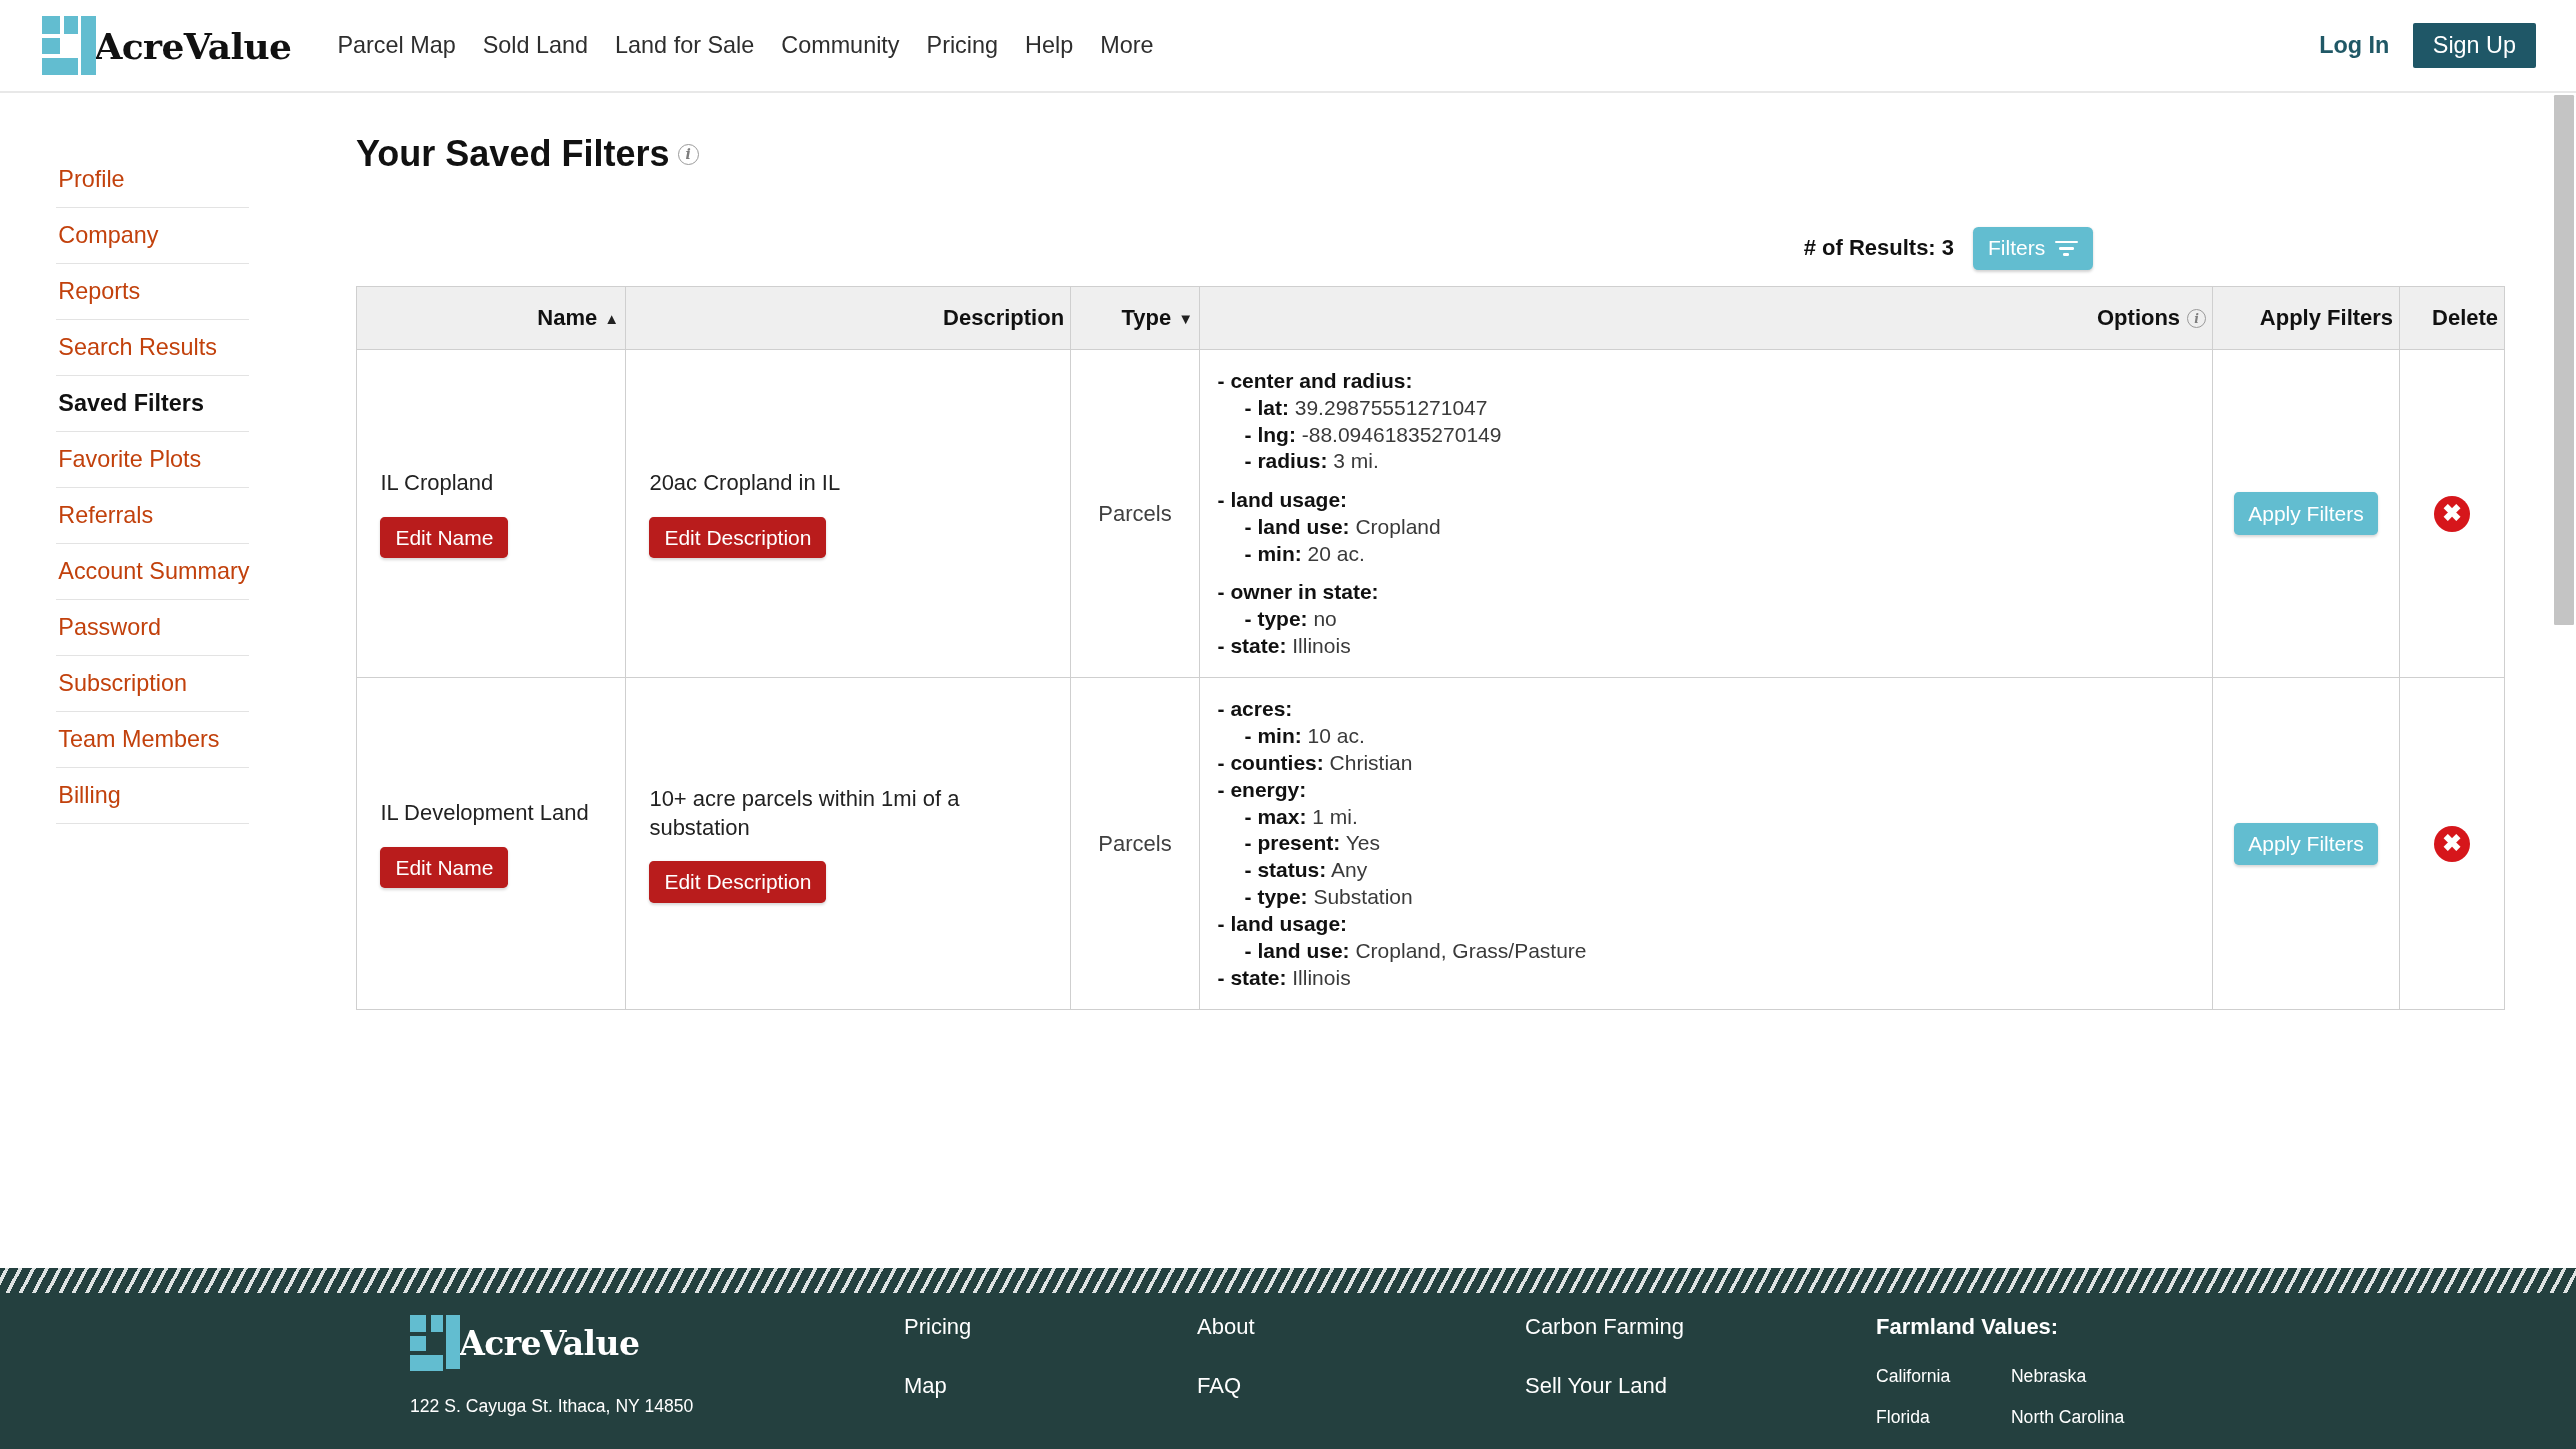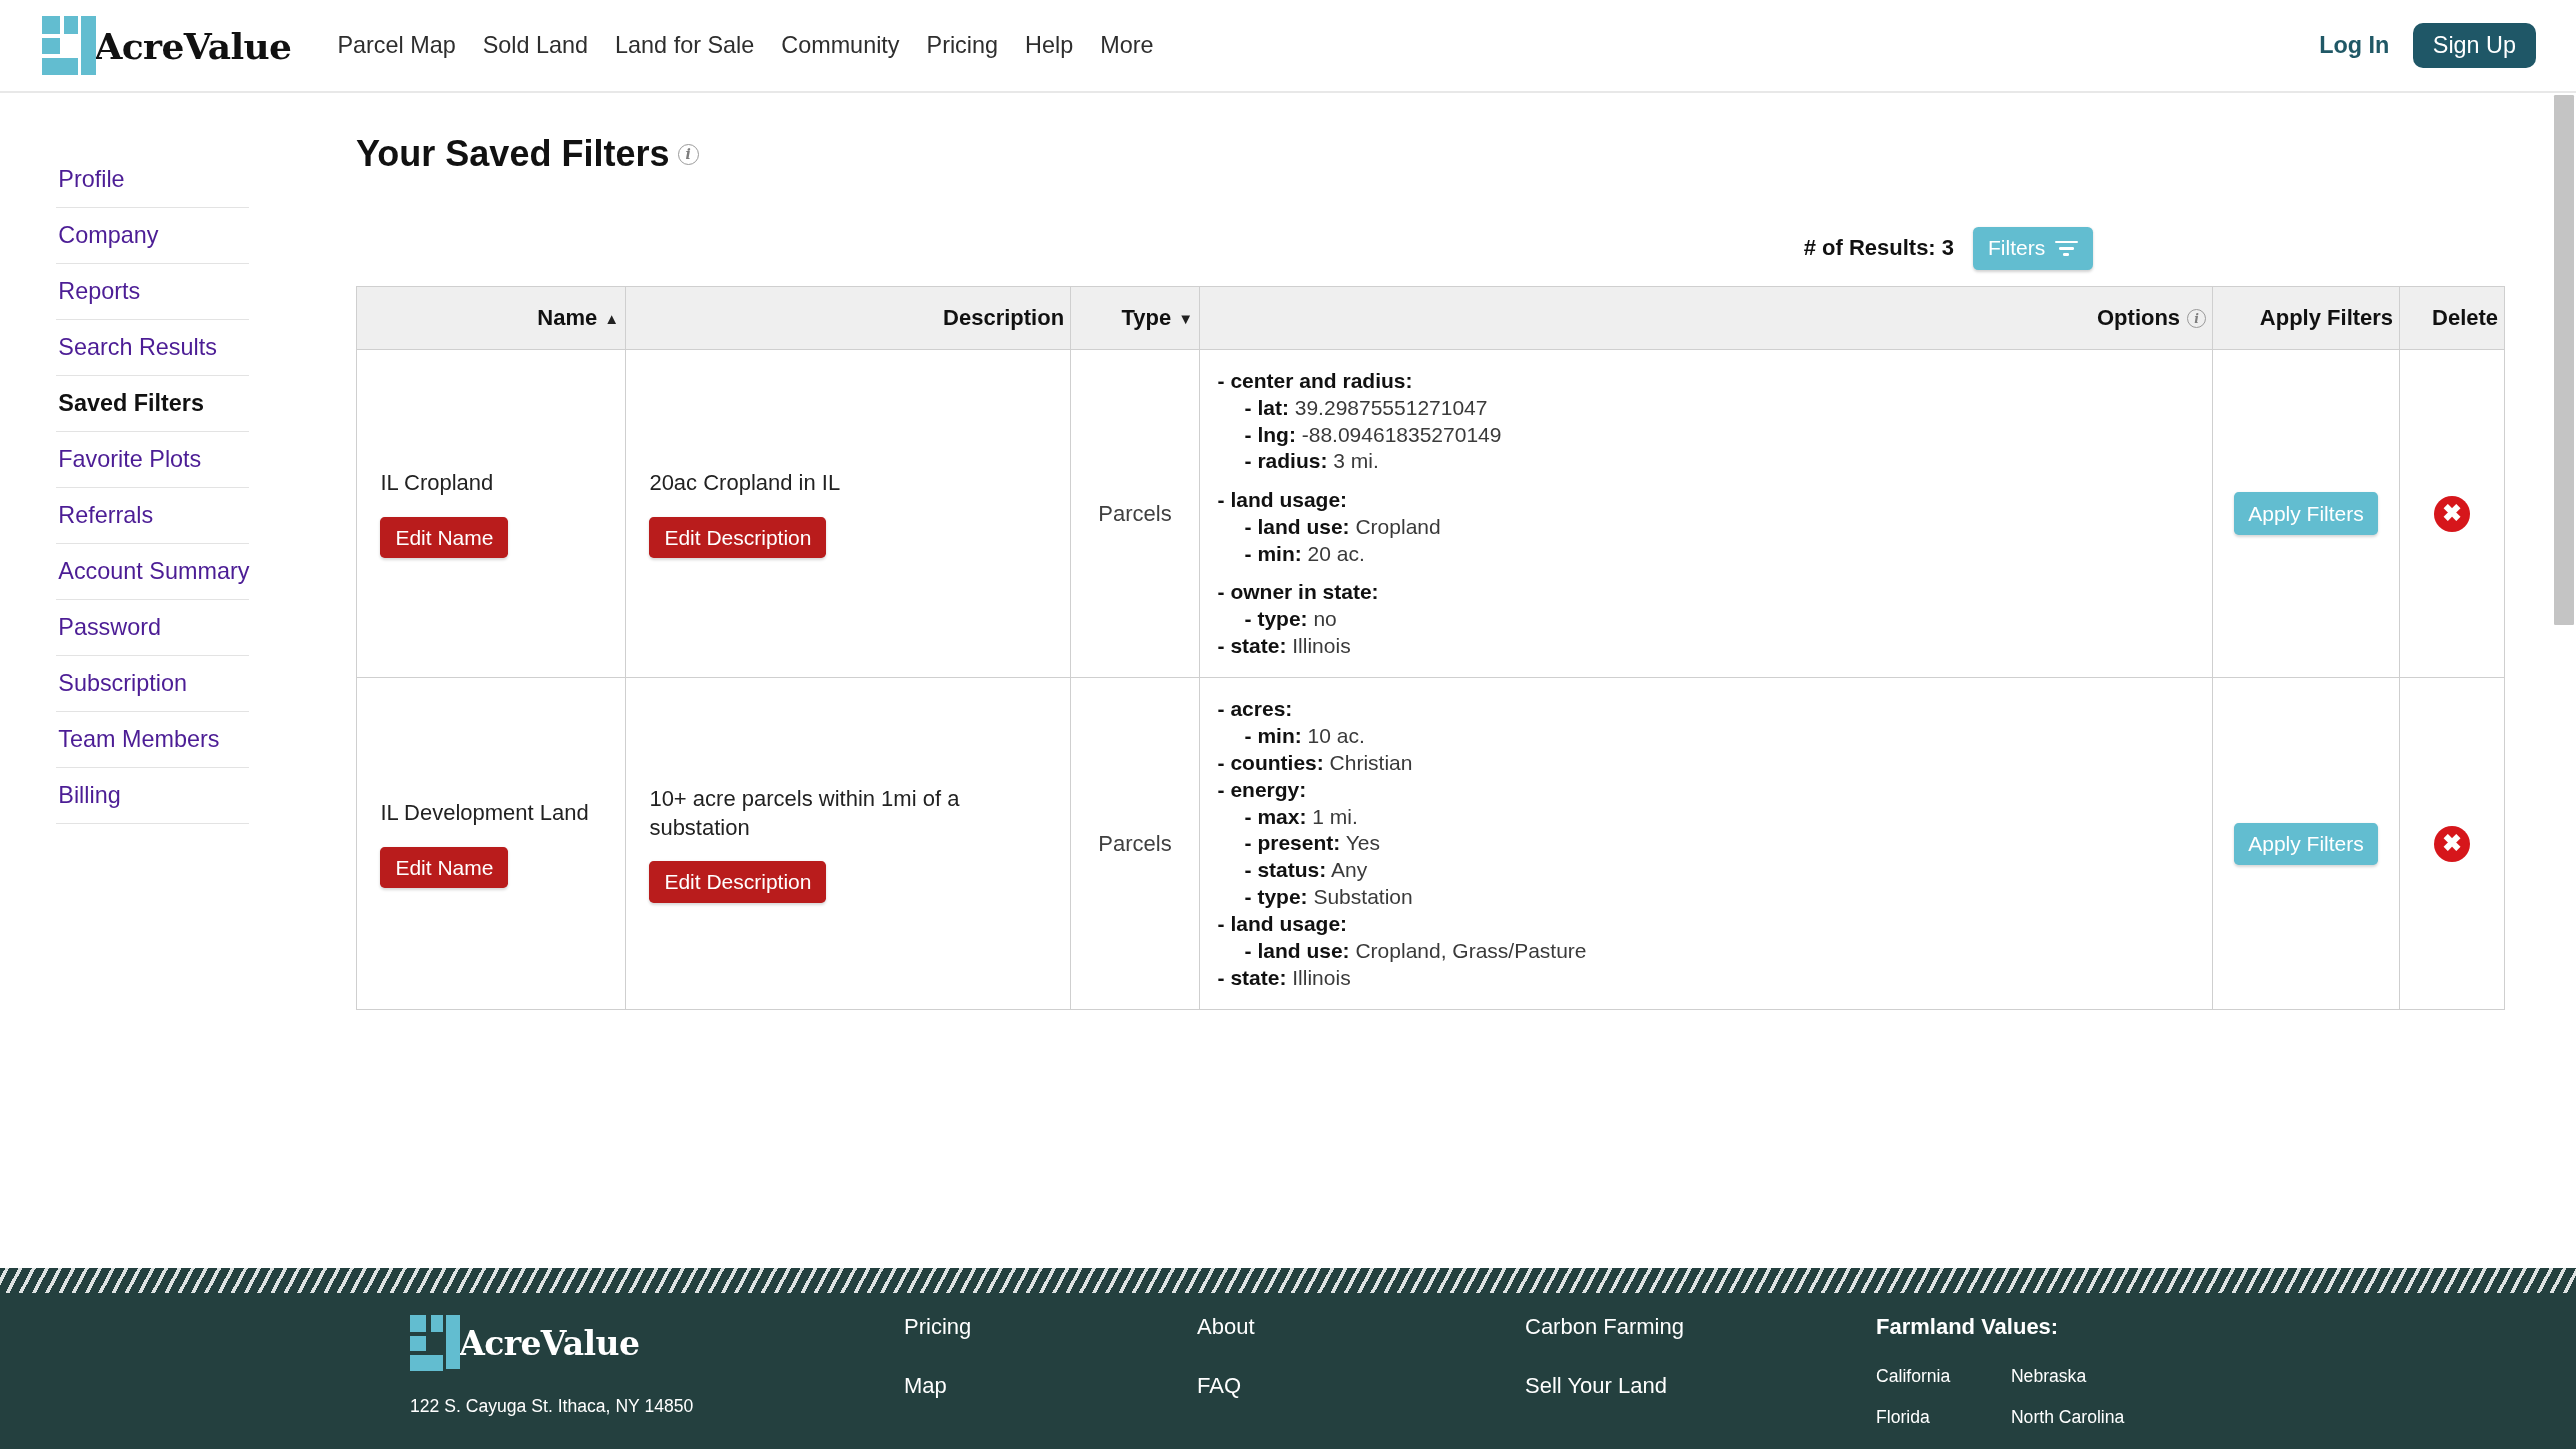--- a/index.html
+++ b/index.html
@@ -38,30 +38,30 @@
   }
   .header-right {
     margin-left: auto; margin-right: 40px;
     display: flex; align-items: center; gap: 23.4px;
   }
   .login-link {
     font-size: 23.4px; color: #205866; font-weight: bold; text-decoration: none;
   }
   .signup-btn {
     background: #1f5767; color: #ffffff; font-size: 23.4px;
-    padding: 9px 20px; border-radius: 10px; border: none;
+    padding: 9px 20px; border-radius: 2px; border: none;
     font-family: "Liberation Sans", sans-serif; cursor: pointer;
   }
 
   
   .sidebar {
     position: absolute; left: 56px; top: 152px; width: 193px;
   }
   .side-item {
-    font-size: 23.4px; color: #4c1d95; padding: 14px 0 14px 2.3px;
+    font-size: 23.4px; color: #c2410c; padding: 14px 0 14px 2.3px;
     border-bottom: 1.2px solid #e3e3e3; cursor: pointer;
     white-space: nowrap;
   }
   .side-item.active { font-weight: bold; color: #111; }
 
   
   .main { position: absolute; left: 356px; top: 133px; width: 1737px; }
   .page-title-row { display: flex; align-items: center; gap: 8.2px; }
   .page-title {
     font-size: 36px; font-weight: bold; color: #111;

